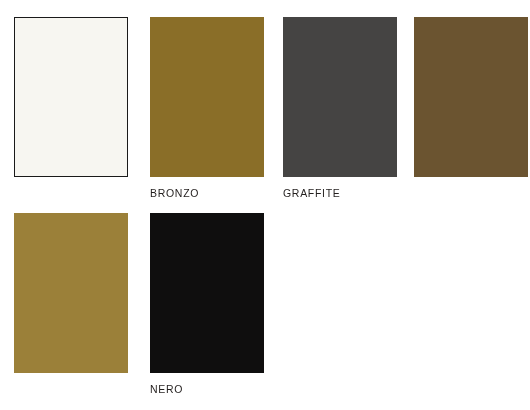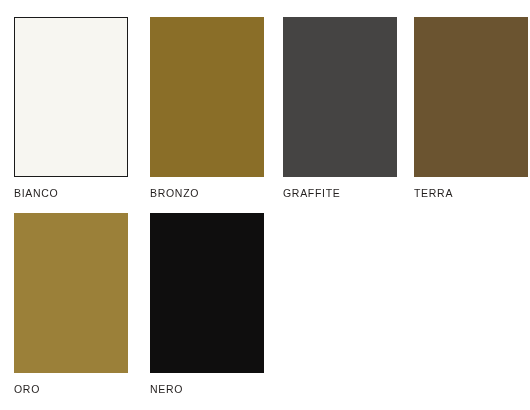--- a/index.html
+++ b/index.html
@@ -53,41 +53,38 @@
   .col-3 { left: 283px; }
   .col-4 { left: 414px; }
 </style>
 </head>
 <body style="background-color: rgb(255, 255, 255);">
 
 <div class="palette">
 
   <div class="swatch-cell row-1 col-1">
     <span class="swatch-chip bordered" style="background-color: rgb(247, 246, 241); border-color: rgb(26, 26, 26);"></span>
-    <span class="swatch-label" style="color: rgb(35, 31, 30);">BIANCO</span>
   </div>
 
   <div class="swatch-cell row-1 col-3">
     <span class="swatch-chip" style="background-color: rgb(69, 68, 67);"></span>
     <span class="swatch-label" style="color: rgb(35, 31, 30);">GRAFFITE</span>
   </div>
 
   <div class="swatch-cell row-1 col-2">
     <span class="swatch-chip" style="background-color: rgb(138, 110, 40);"></span>
     <span class="swatch-label" style="color: rgb(35, 31, 30);">BRONZO</span>
   </div>
 
   <div class="swatch-cell row-1 col-4">
     <span class="swatch-chip" style="background-color: rgb(107, 84, 48);"></span>
-    <span class="swatch-label" style="color: rgb(35, 31, 30);">TERRA</span>
   </div>
 
   <div class="swatch-cell row-2 col-1">
     <span class="swatch-chip" style="background-color: rgb(155, 128, 57);"></span>
-    <span class="swatch-label" style="color: rgb(35, 31, 30);">ORO</span>
   </div>
 
   <div class="swatch-cell row-2 col-2">
     <span class="swatch-chip" style="background-color: rgb(15, 14, 14);"></span>
     <span class="swatch-label" style="color: rgb(35, 31, 30);">NERO</span>
   </div>
 
 </div>
 
 </body></html>

